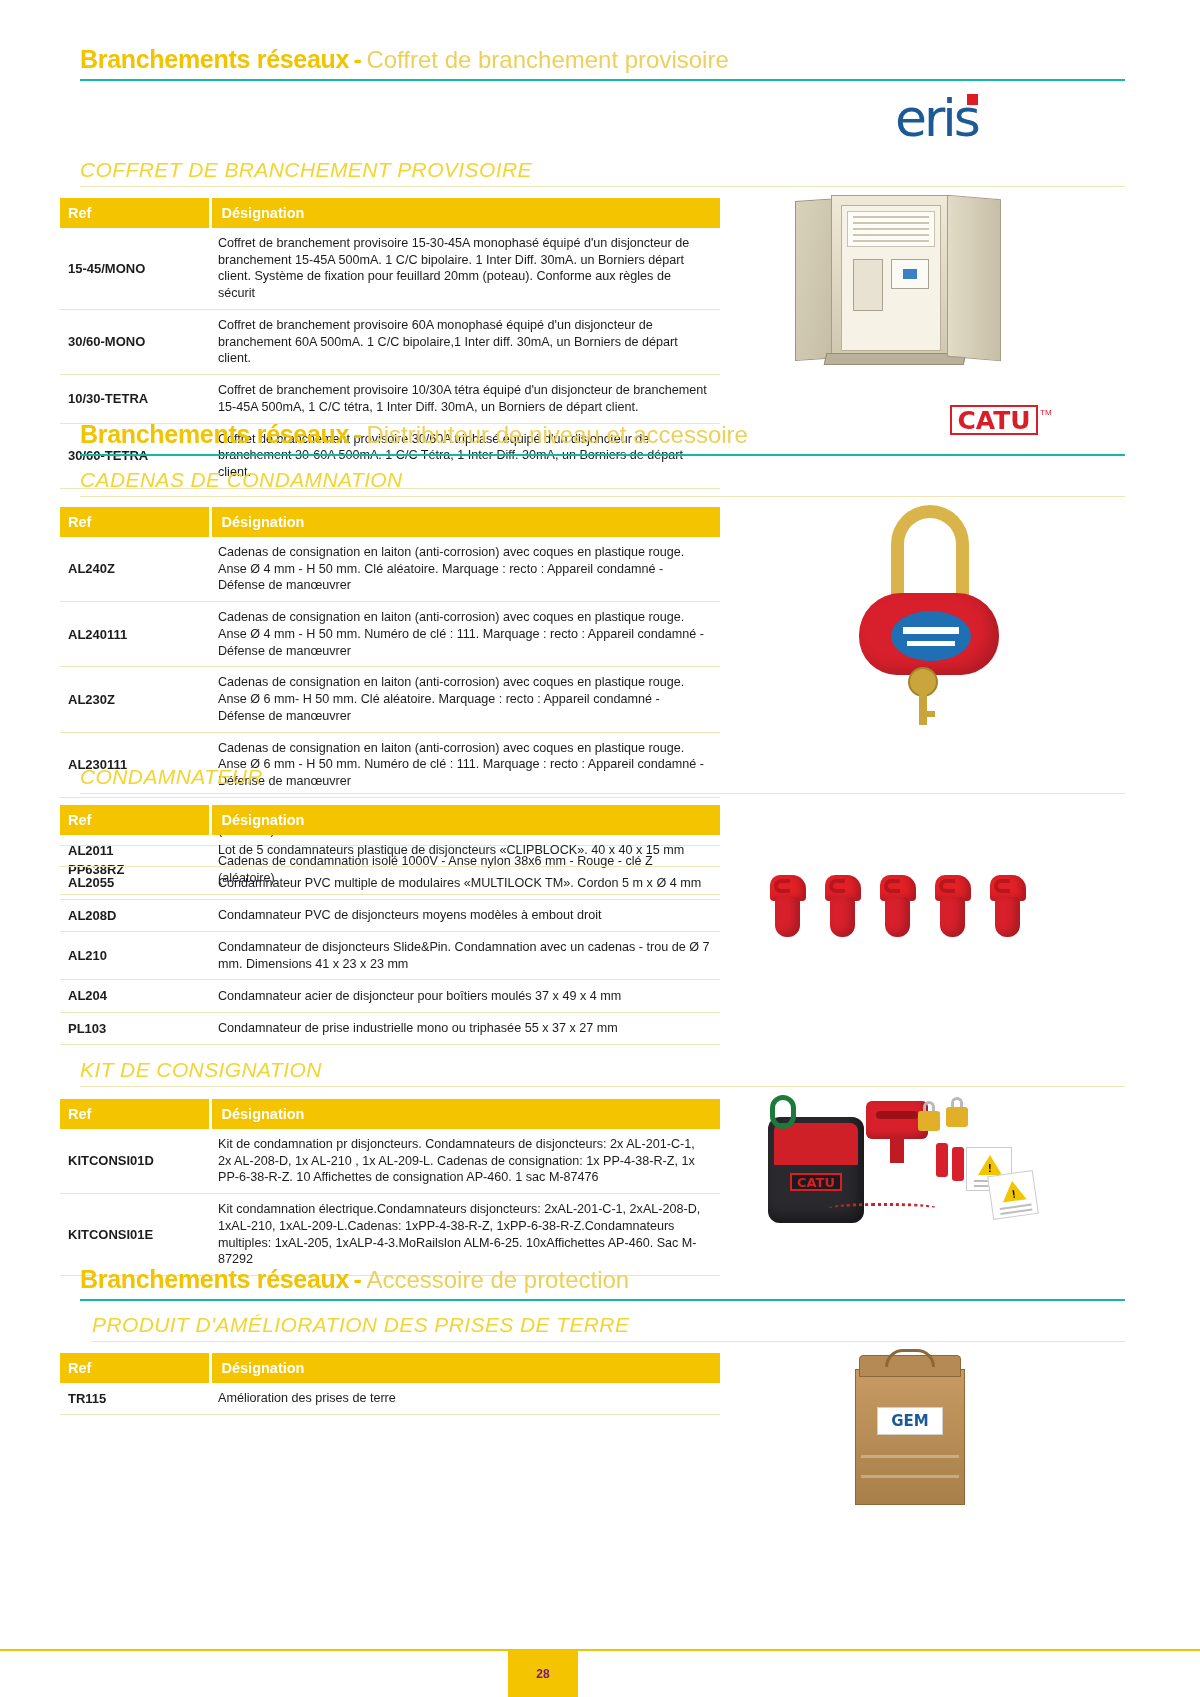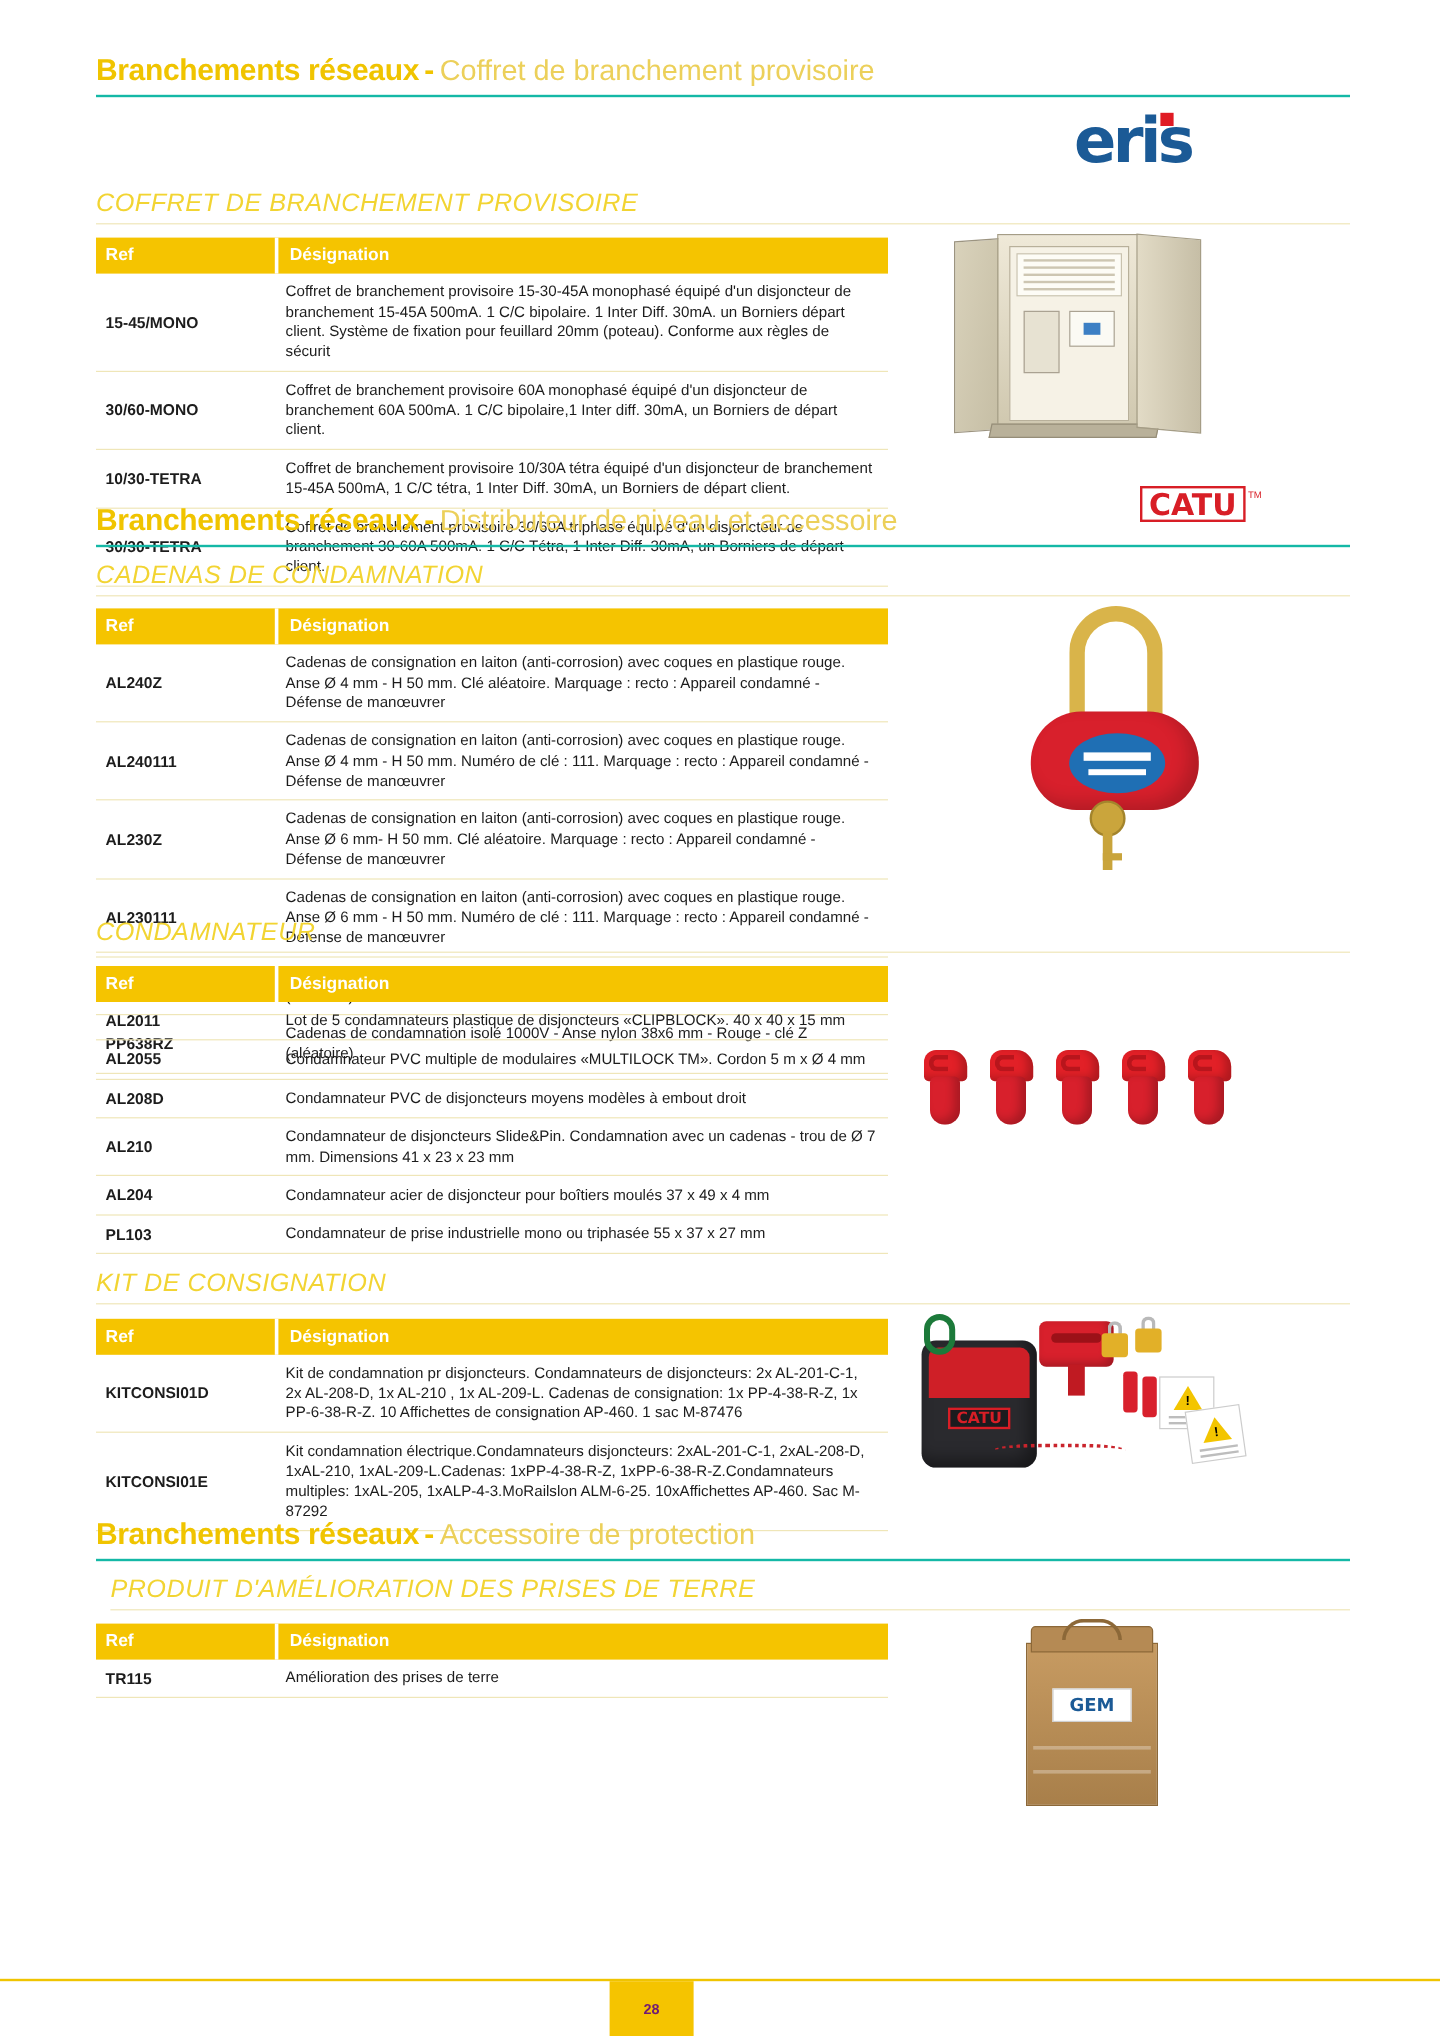--- a/index.html
+++ b/index.html
@@ -51,21 +51,21 @@
     border-bottom:1.5px solid #efe6b8;
     font-size:21px;
     font-style:italic;
     color:#f2d432;
     letter-spacing:0.4px;
     white-space:nowrap;
   }
 
   
   .tbl {
-    margin-left:80px;
+    margin-left:60px;
     width:660px;
     border-collapse:collapse;
     table-layout:fixed;
   }
   .tbl thead th {
     background:#f5c400;
     color:#ffffff;
     font-size:14.5px;
     font-weight:bold;
     text-align:left;
@@ -88,21 +88,21 @@
     padding-left:8px;
     width:150px;
     white-space:nowrap;
   }
   .tbl tbody td.des { padding-left:8px; padding-right:10px; }
   .tbl tbody tr:first-child td { border-top:none; }
 
   
   .eris {
     position:absolute; left:895px; top:88px;
-    font-size:52px; font-weight:bold; letter-spacing:-3px;
+    font-size:52px; font-weight:normal; letter-spacing:-3px;
     color:#1b5a96;
     font-family:"DejaVu Sans", sans-serif;
   }
   .eris .dot {
     position:absolute; left:72px; top:6px;
     width:11px; height:11px; background:#e01b24;
   }
 
   
   .catu {
@@ -333,21 +333,21 @@
         </tr>
         <tr>
           <td class="ref">30/60-MONO</td>
           <td class="des">Coffret de branchement provisoire 60A monophasé équipé d'un disjoncteur de branchement 60A 500mA. 1 C/C bipolaire,1 Inter diff. 30mA, un Borniers de départ client.</td>
         </tr>
         <tr>
           <td class="ref">10/30-TETRA</td>
           <td class="des">Coffret de branchement provisoire 10/30A tétra équipé d'un disjoncteur de branchement 15-45A 500mA, 1 C/C tétra, 1 Inter Diff. 30mA, un Borniers de départ client.</td>
         </tr>
         <tr>
-          <td class="ref">30/30-TETRA</td>
+          <td class="ref">30/60-TETRA</td>
           <td class="des">Coffret de branchement provisoire 30/60A triphasé équipé d'un disjoncteur de branchement 30-60A 500mA. 1 C/C Tétra, 1 Inter Diff. 30mA, un Borniers de départ client.</td>
         </tr>
       </tbody>
     </table>
   </div>
 
   <div class="eris">
     <span>eris</span>
     <span class="dot"></span>
   </div>

